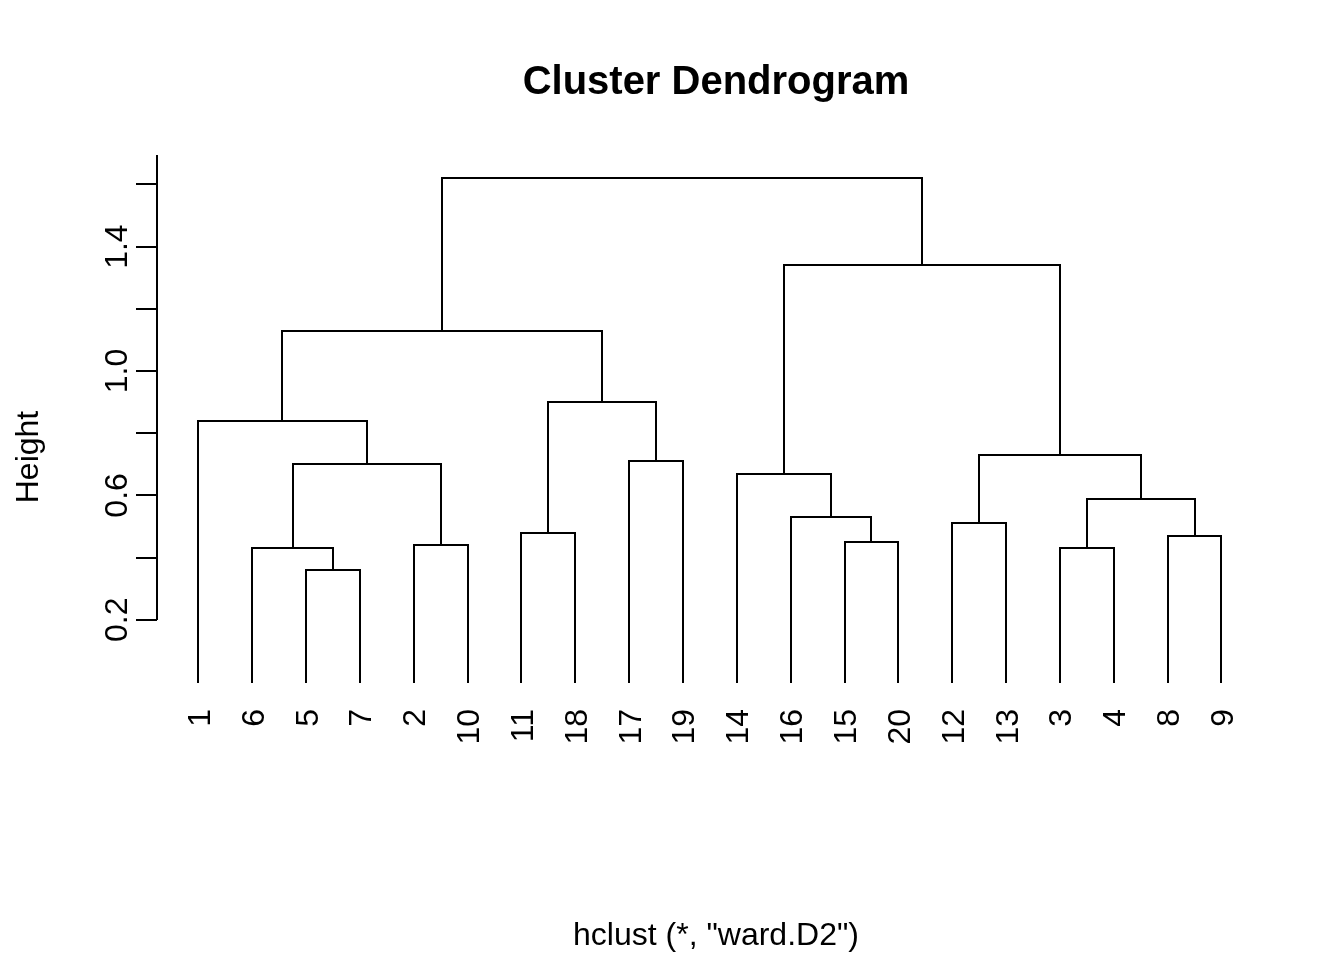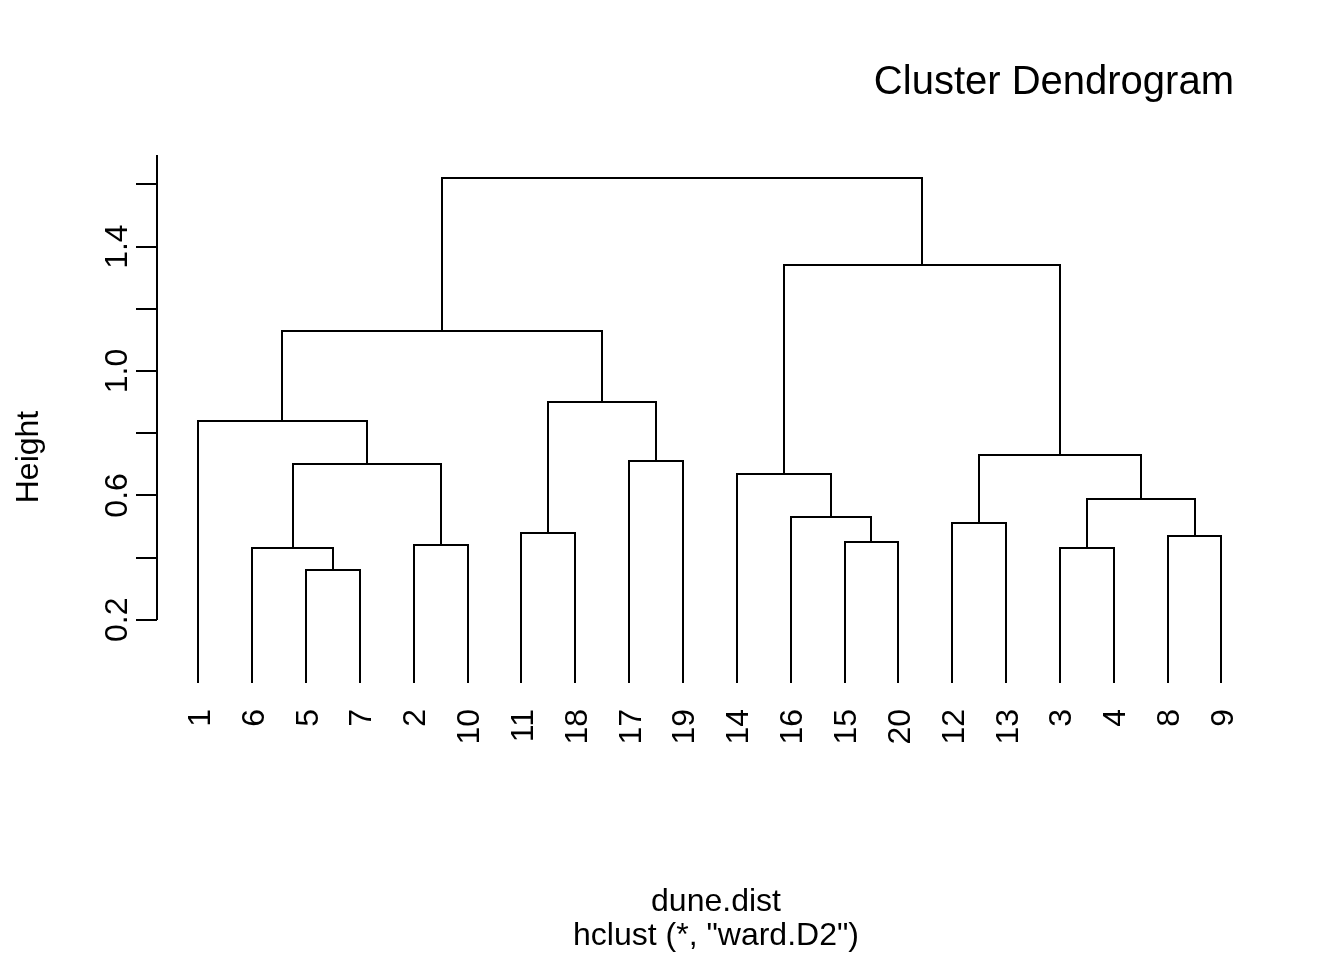--- a/index.html
+++ b/index.html
@@ -16,24 +16,24 @@
   svg text {
     font-family: "Liberation Sans", sans-serif;
     font-size: 32px;
     fill: #000000;
   }
   .chart-title {
     position: absolute;
     left: 198px;
     top: 60px;
     width: 1036px;
-    text-align: right;
+    text-align: center;
     font-size: 40px;
     line-height: 40px;
-    font-weight: normal;
+    font-weight: bold;
     white-space: nowrap;
   }
   .y-axis-title {
     position: absolute;
     left: -73px;
     top: 441px;
     width: 200px;
     height: 32px;
     line-height: 32px;
     text-align: center;
@@ -80,15 +80,14 @@
       <text x="909.8500000000001" y="709" text-anchor="end" transform="rotate(-90 909.8500000000001 709)">20</text>
       <text x="963.7" y="709" text-anchor="end" transform="rotate(-90 963.7 709)">12</text>
       <text x="1017.55" y="709" text-anchor="end" transform="rotate(-90 1017.55 709)">13</text>
       <text x="1071.4" y="709" text-anchor="end" transform="rotate(-90 1071.4 709)">3</text>
       <text x="1125.25" y="709" text-anchor="end" transform="rotate(-90 1125.25 709)">4</text>
       <text x="1179.1000000000001" y="709" text-anchor="end" transform="rotate(-90 1179.1000000000001 709)">8</text>
       <text x="1232.95" y="709" text-anchor="end" transform="rotate(-90 1232.95 709)">9</text>
     </svg>
   <div class="chart-title">Cluster Dendrogram</div>
   <div class="y-axis-title">Height</div>
-  <div class="caption-line-1">dune.dist</div>
   <div class="caption-line-2">hclust (*, "ward.D2")</div>
 </div>
 
 </body></html>

